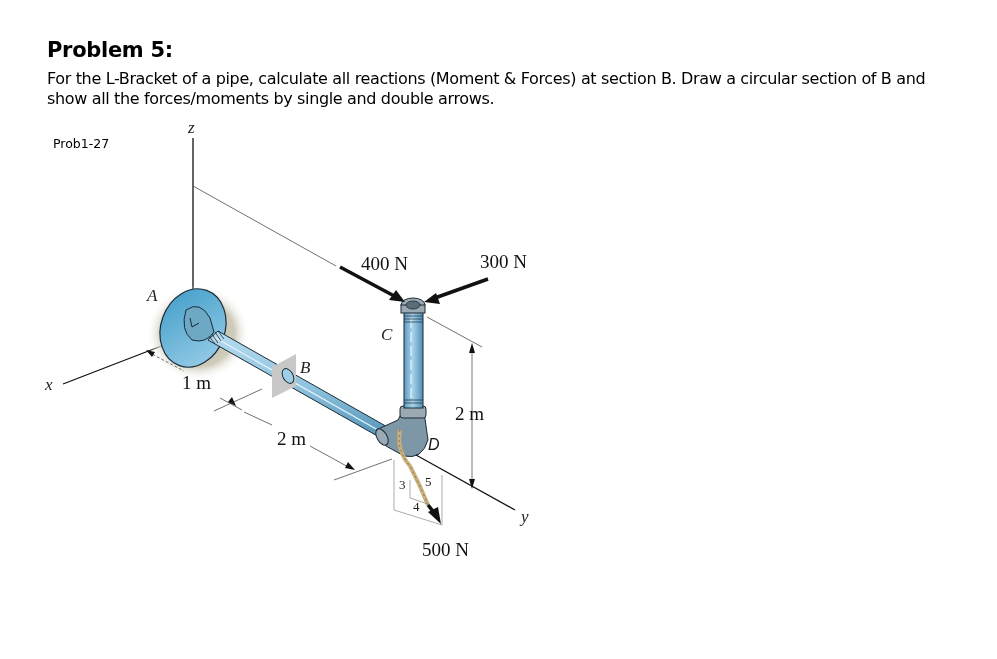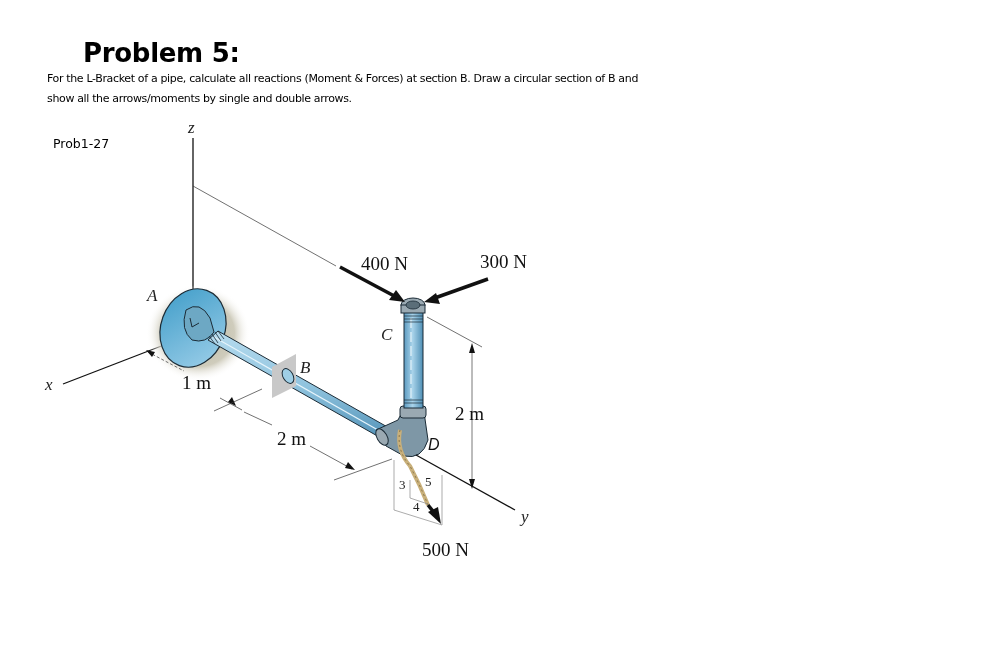--- a/index.html
+++ b/index.html
@@ -1,32 +1,32 @@
 <!DOCTYPE html>
 <html><head>
 <meta charset="utf-8">
 <style>
   html, body { margin:0; padding:0; background:#ffffff; }
   body { width:997px; height:659px; position:relative; overflow:hidden; font-family:"Liberation Sans", sans-serif; color:#000; }
-  .title { position:absolute; left:47px; top:38px; font-size:26px; font-weight:bold; font-family:"DejaVu Sans", sans-serif; letter-spacing:-0.3px;margin-left:36px; }
-  .body-text { position:absolute; left:47px; top:69px; width:930px; font-size:11px; line-height:20px; font-family:"DejaVu Sans", sans-serif; letter-spacing:-0.35px; }
+  .title { position:absolute; left:47px; top:38px; font-size:21px; font-weight:bold; font-family:"DejaVu Sans", sans-serif; letter-spacing:-0.3px; }
+  .body-text { position:absolute; left:47px; top:69px; width:930px; font-size:16px; line-height:20px; font-family:"DejaVu Sans", sans-serif; letter-spacing:-0.35px; }
   .ref { position:absolute; left:53px; top:136px; font-size:12.5px; font-family:"DejaVu Sans", sans-serif; }
   .figure { position:absolute; left:0; top:0; width:997px; height:659px; }
   .lbl { font-family:"Liberation Serif", serif; font-size:19px; fill:#111; }
   .lbl-i { font-family:"Liberation Serif", serif; font-style:italic; font-size:17px; fill:#222; }
   .lbl-s { font-family:"Liberation Serif", serif; font-size:13px; fill:#222; }
   .lbl-d { font-family:"Liberation Sans", sans-serif; font-style:italic; font-size:16px; fill:#111; }
 </style>
 </head>
 <body>
 
 <div class="title">Problem 5:</div>
 <div class="body-text">
   <div>For the L-Bracket of a pipe, calculate all reactions (Moment &amp; Forces) at section B. Draw a circular section of B and</div>
-  <div>show all the arrows/moments by single and double arrows.</div>
+  <div>show all the forces/moments by single and double arrows.</div>
 </div>
 <div class="ref">Prob1-27</div>
 
 <svg class="figure" viewBox="0 0 997 659" xmlns="http://www.w3.org/2000/svg">
   <defs>
     <radialGradient id="shadowG" cx="50%" cy="50%" r="50%">
       <stop offset="0%" stop-color="#b9b59f"></stop>
       <stop offset="70%" stop-color="#cfccbc"></stop>
       <stop offset="100%" stop-color="#ffffff" stop-opacity="0"></stop>
     </radialGradient>

